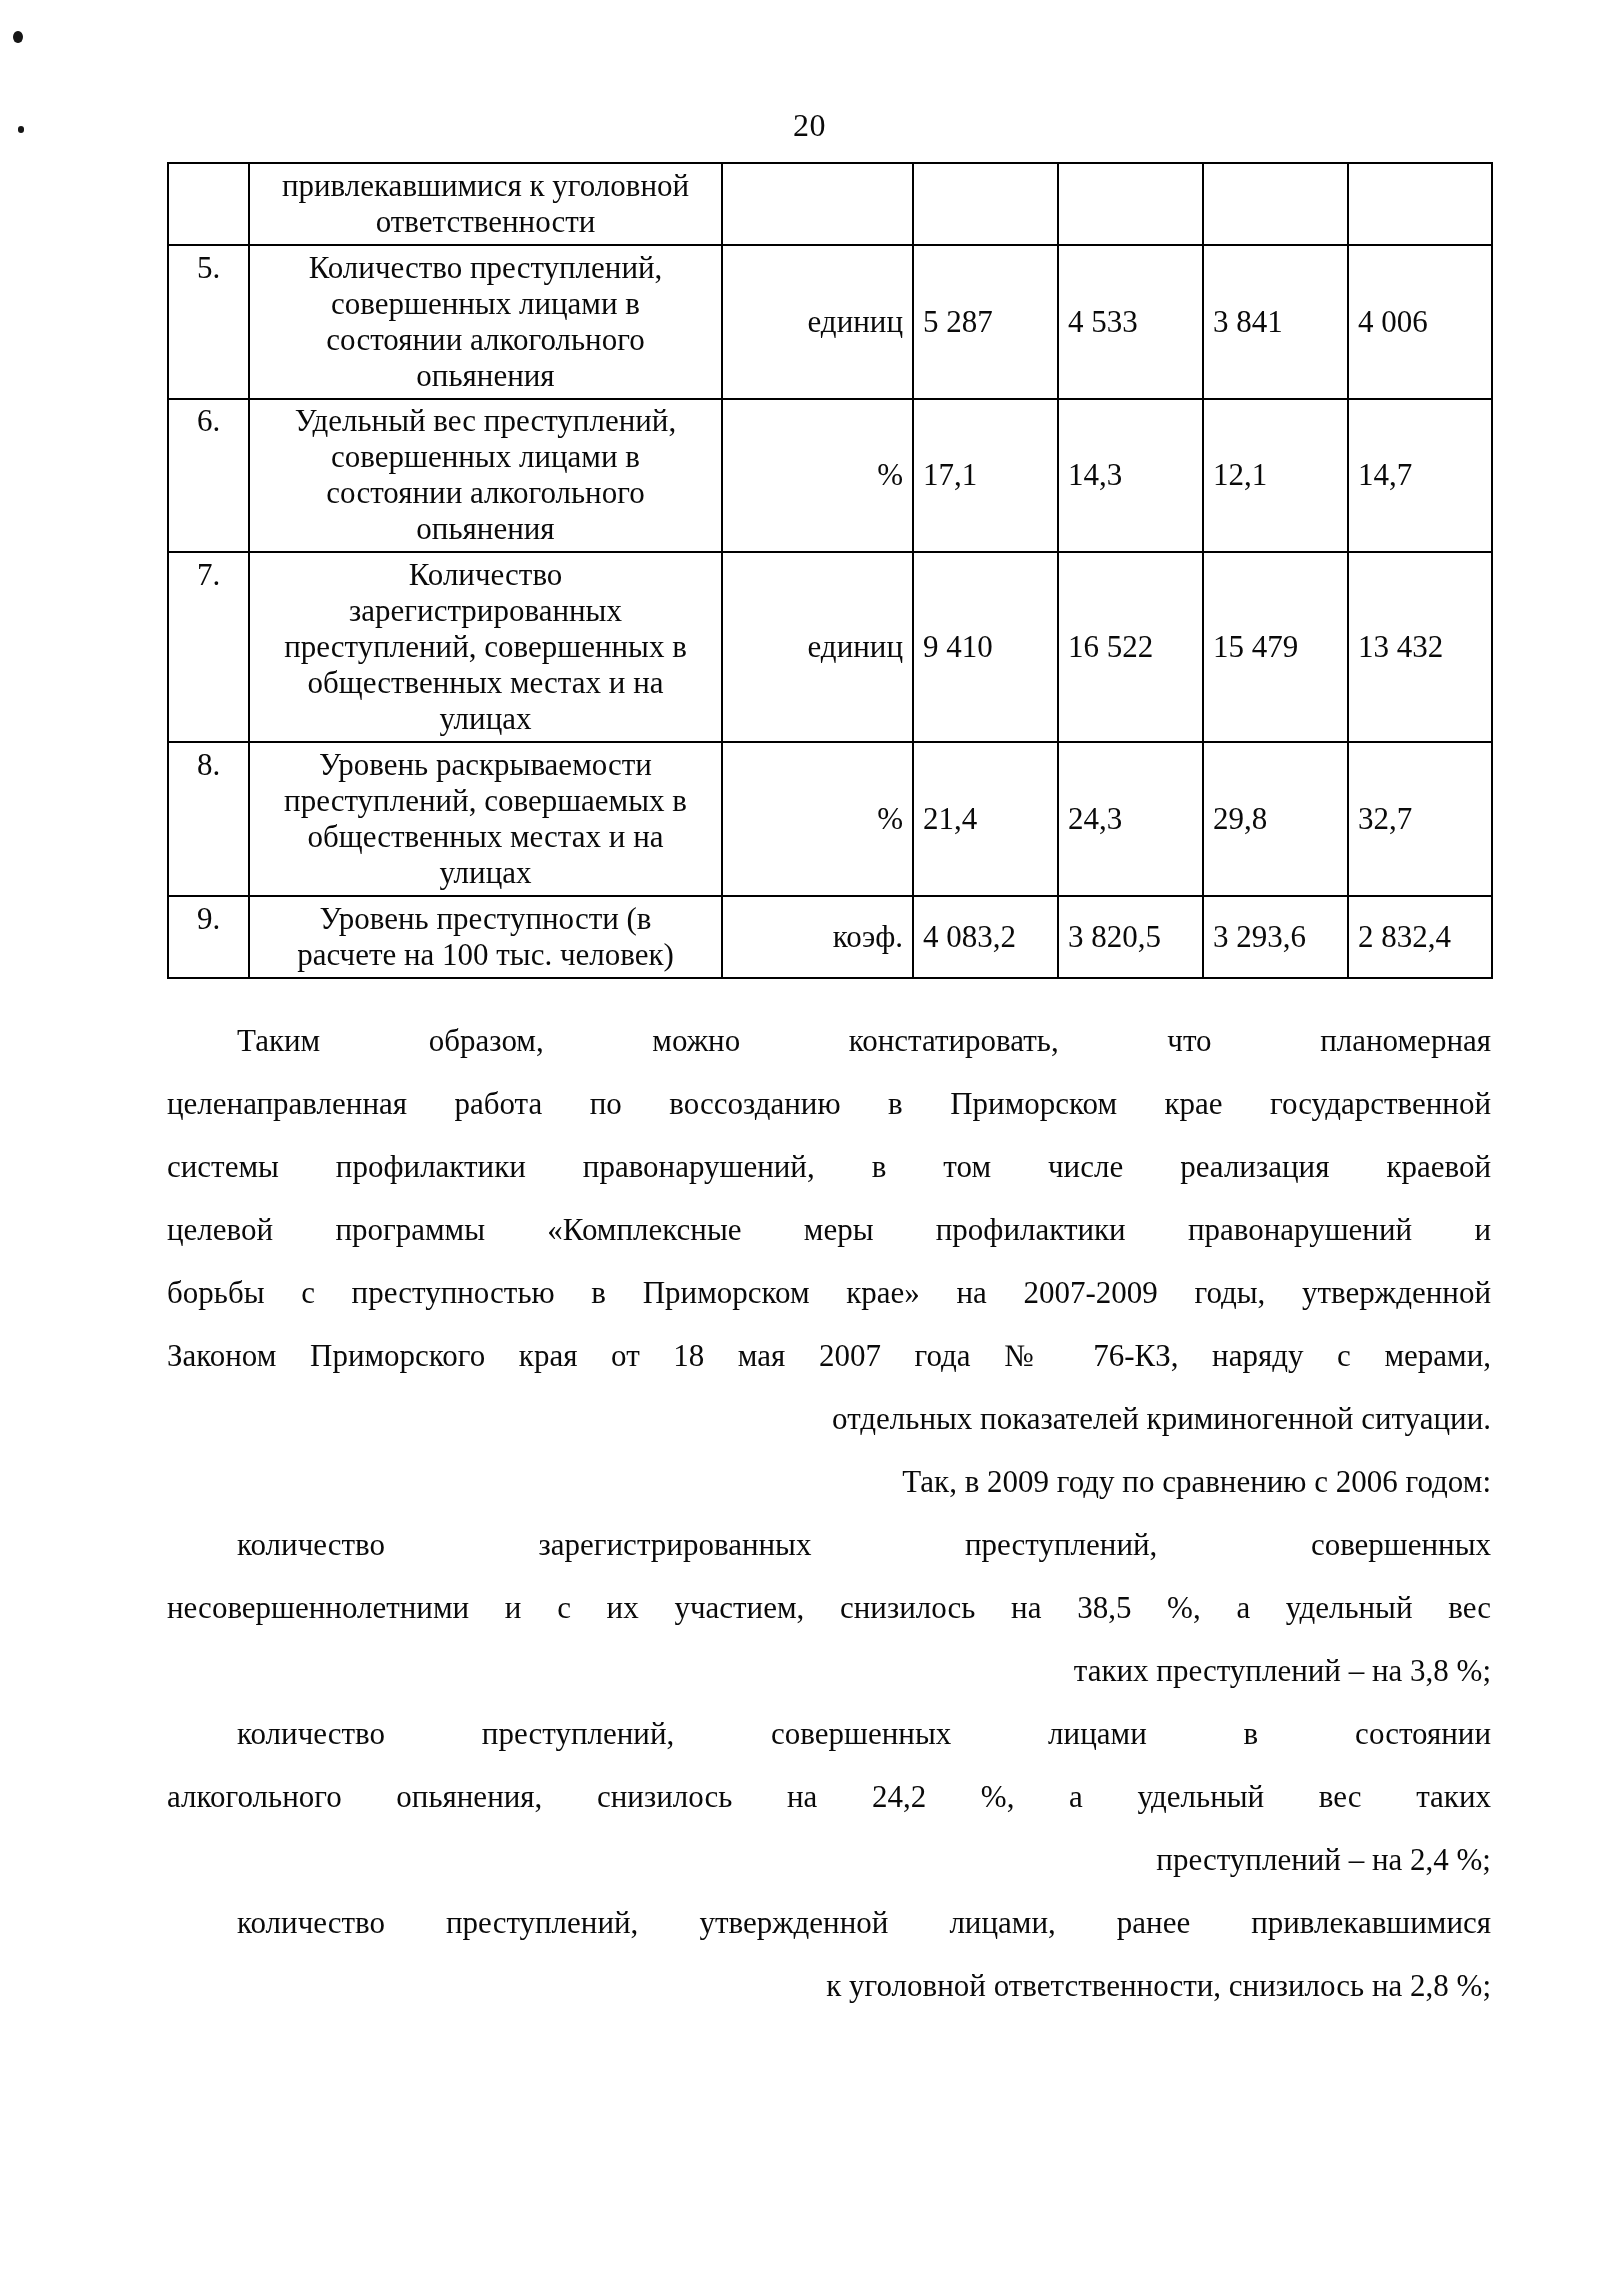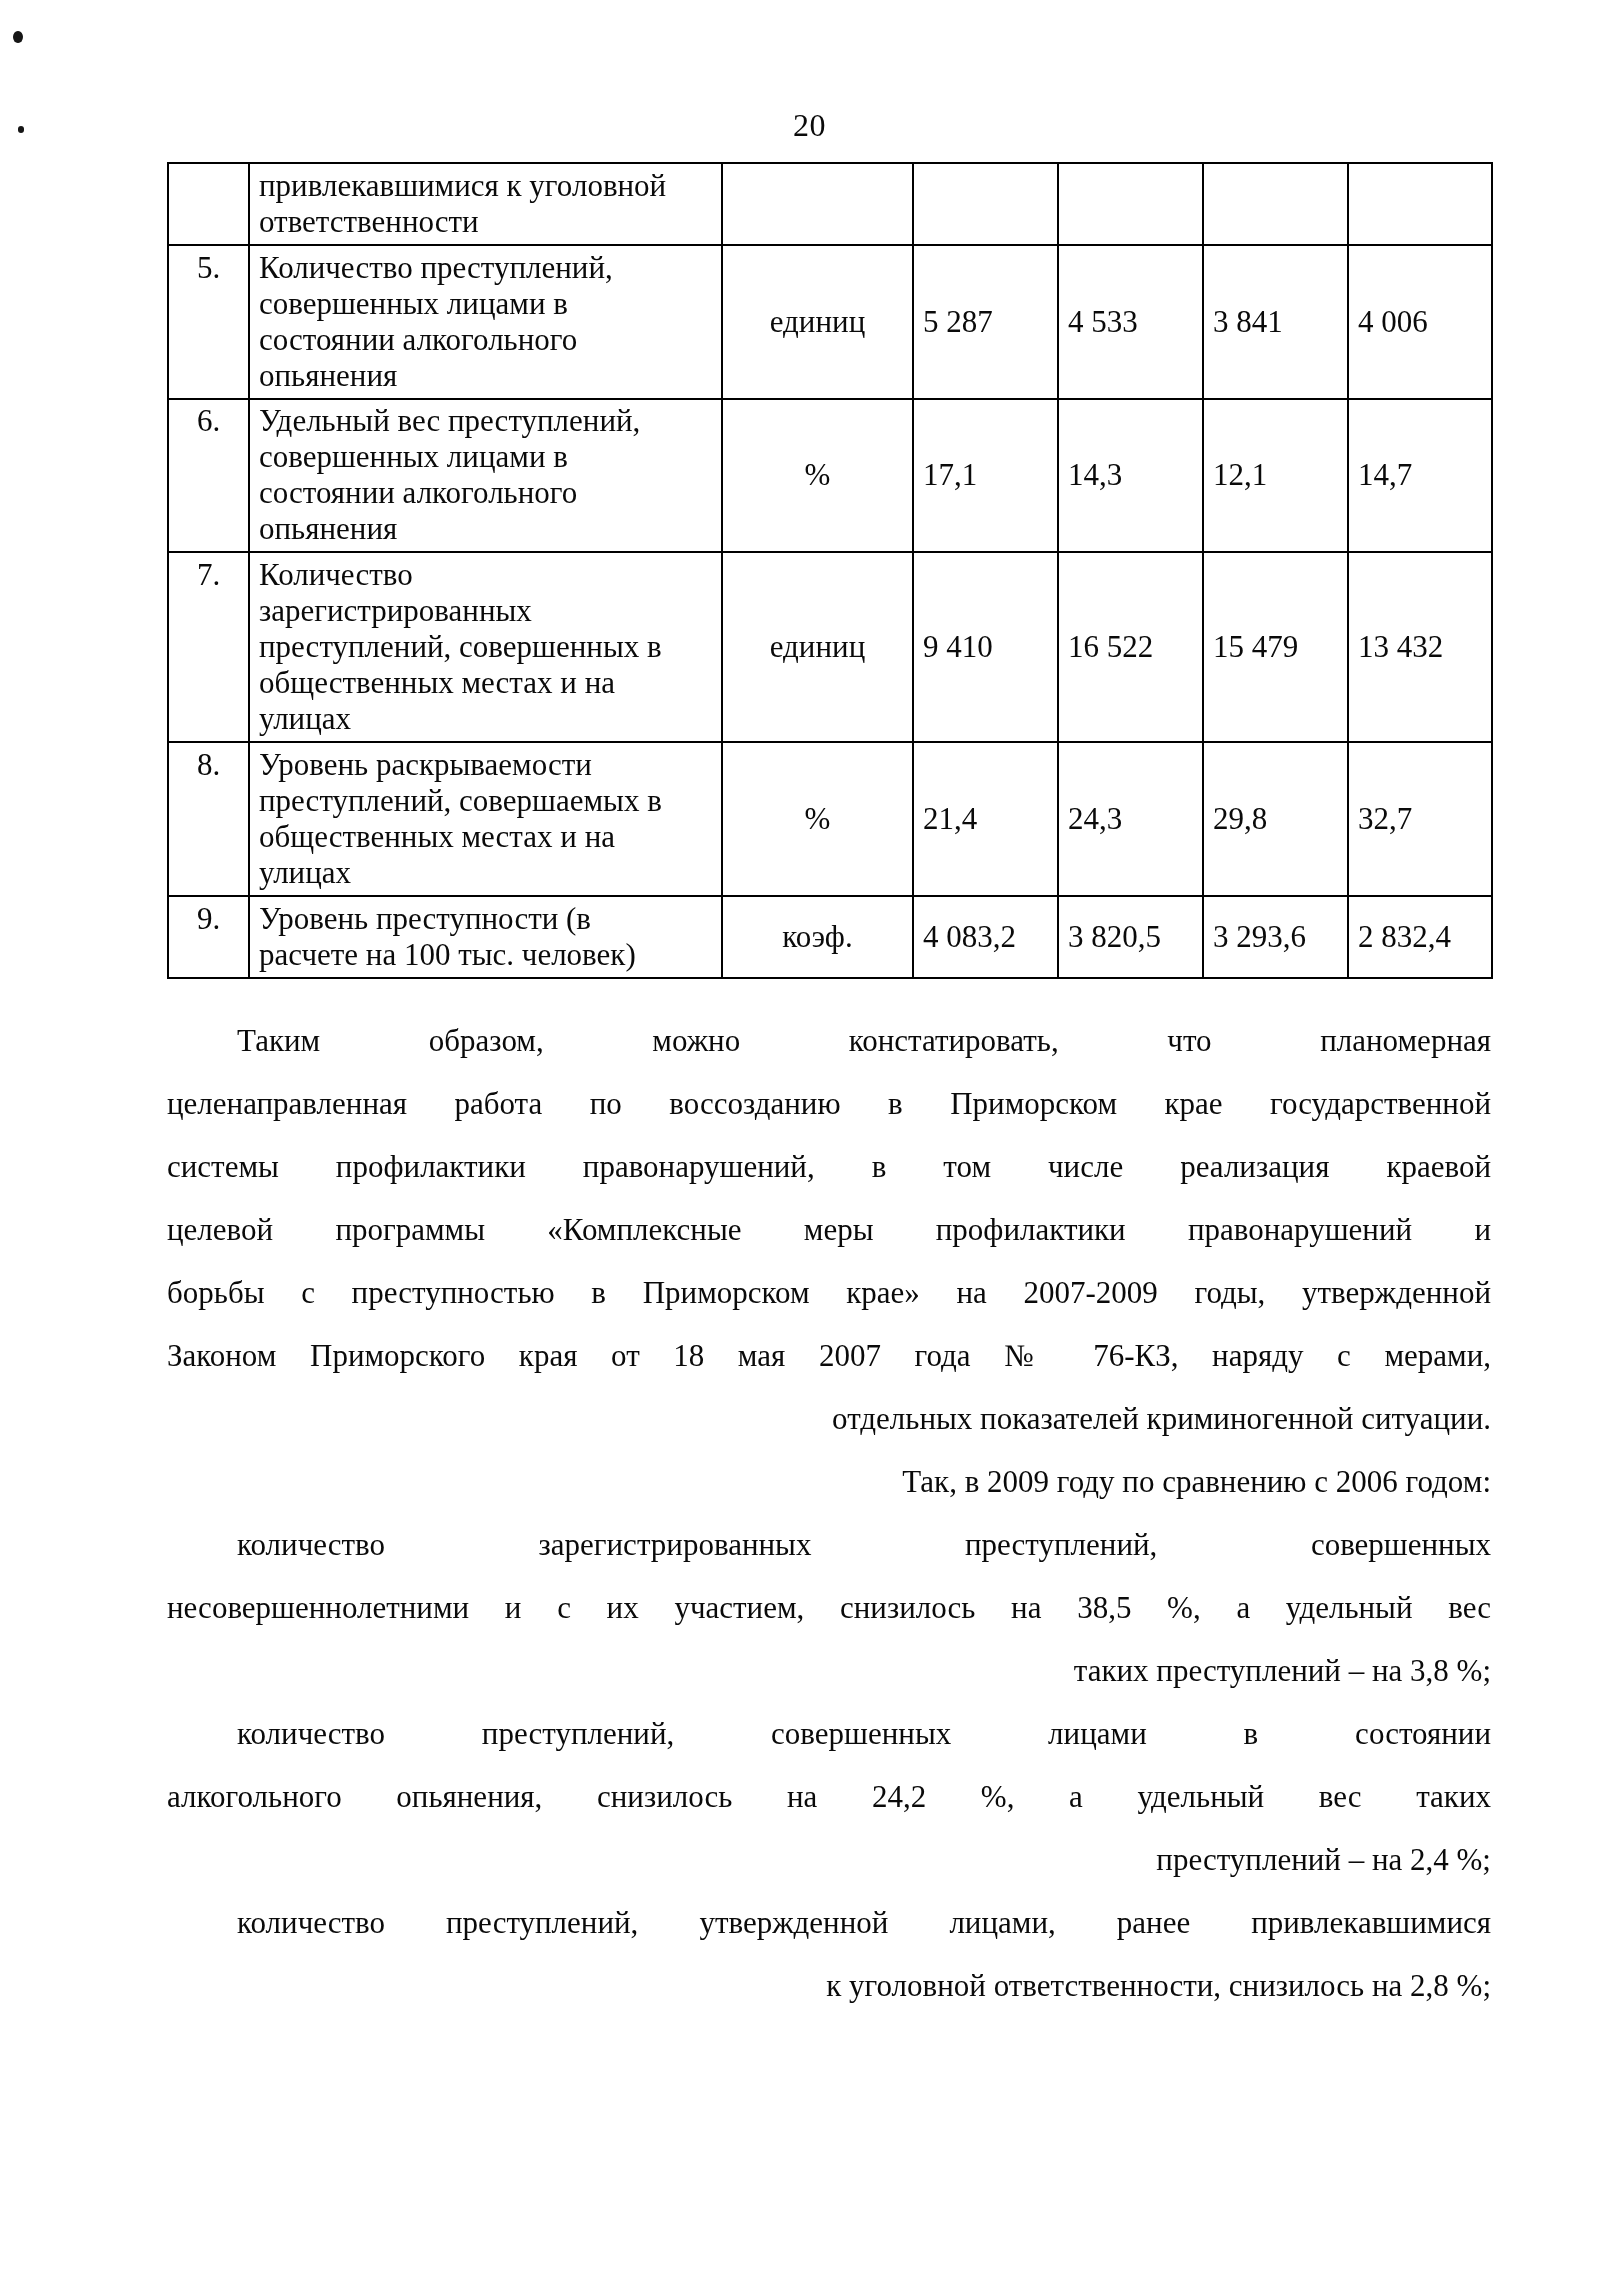--- a/index.html
+++ b/index.html
@@ -55,27 +55,27 @@
     padding: 3.9px 9px;
     overflow: hidden;
   }
   td.cell-num {
     vertical-align: top;
     text-align: center;
     padding-top: 6.5px;
   }
   td.cell-desc {
     vertical-align: top;
-    text-align: left;
+    text-align: center;
     white-space: pre-line;
     padding-top: 6.5px;
   }
   td.cell-unit {
     vertical-align: middle;
-    text-align: center;
+    text-align: right;
   }
   td.cell-val {
     vertical-align: middle;
     text-align: left;
   }
 
   
   .bodytext {
     position: absolute;
     left: 167px;

